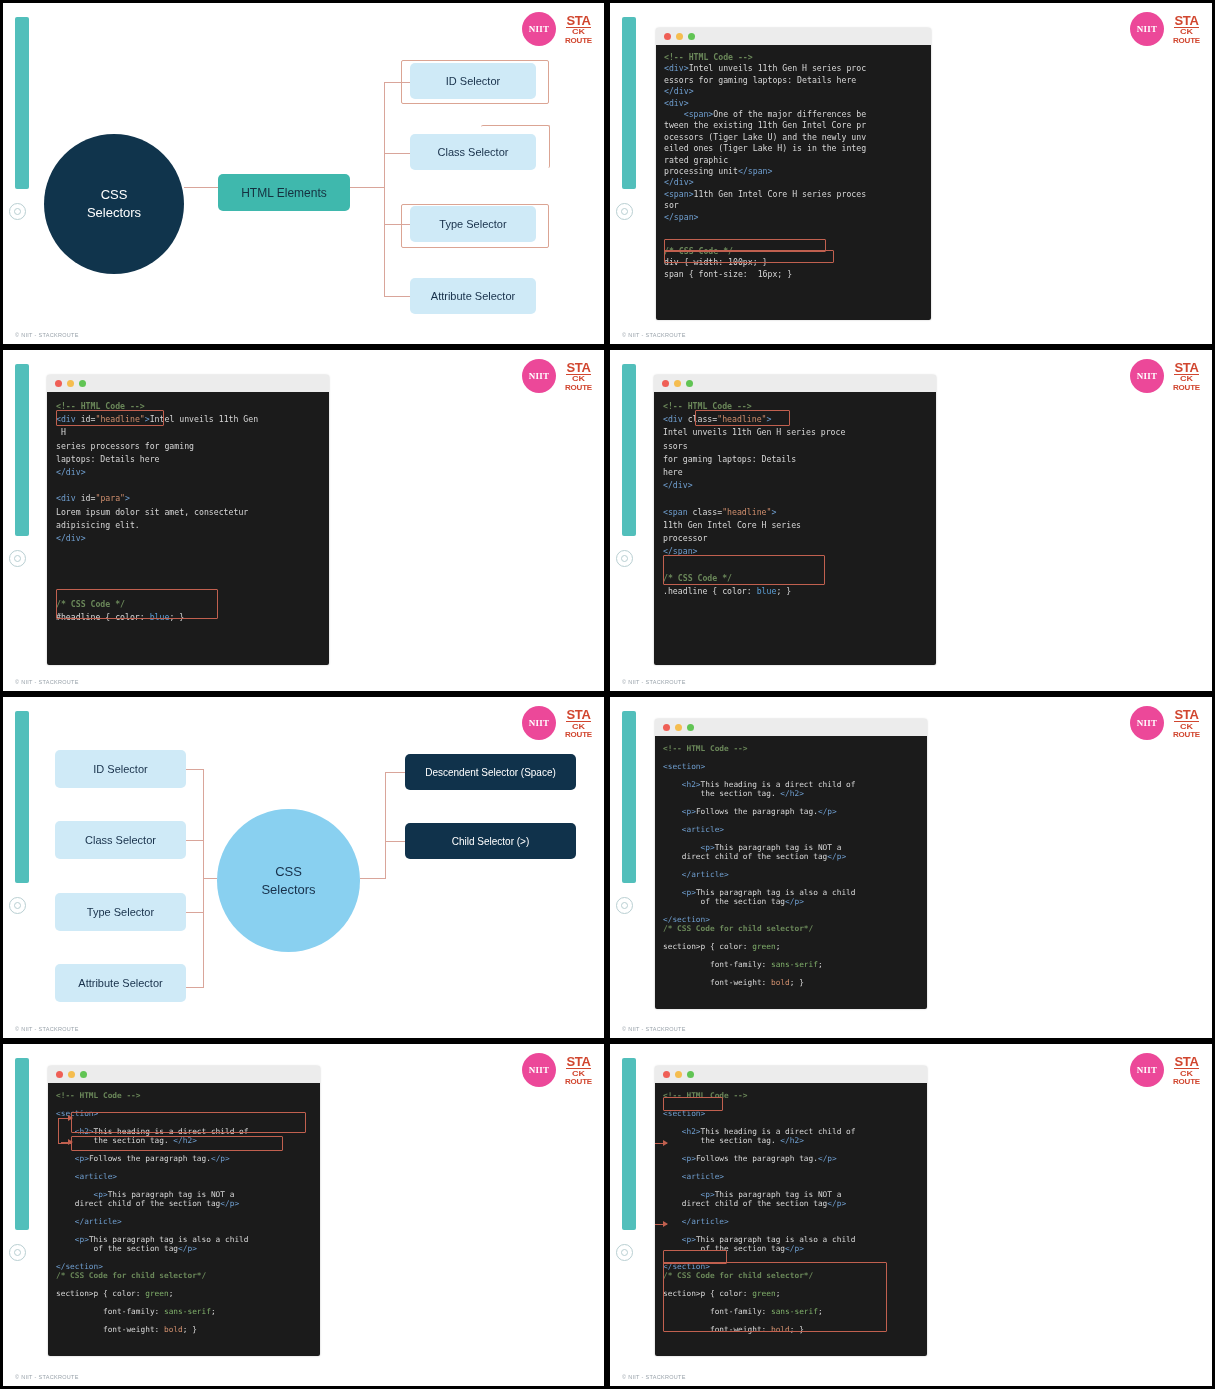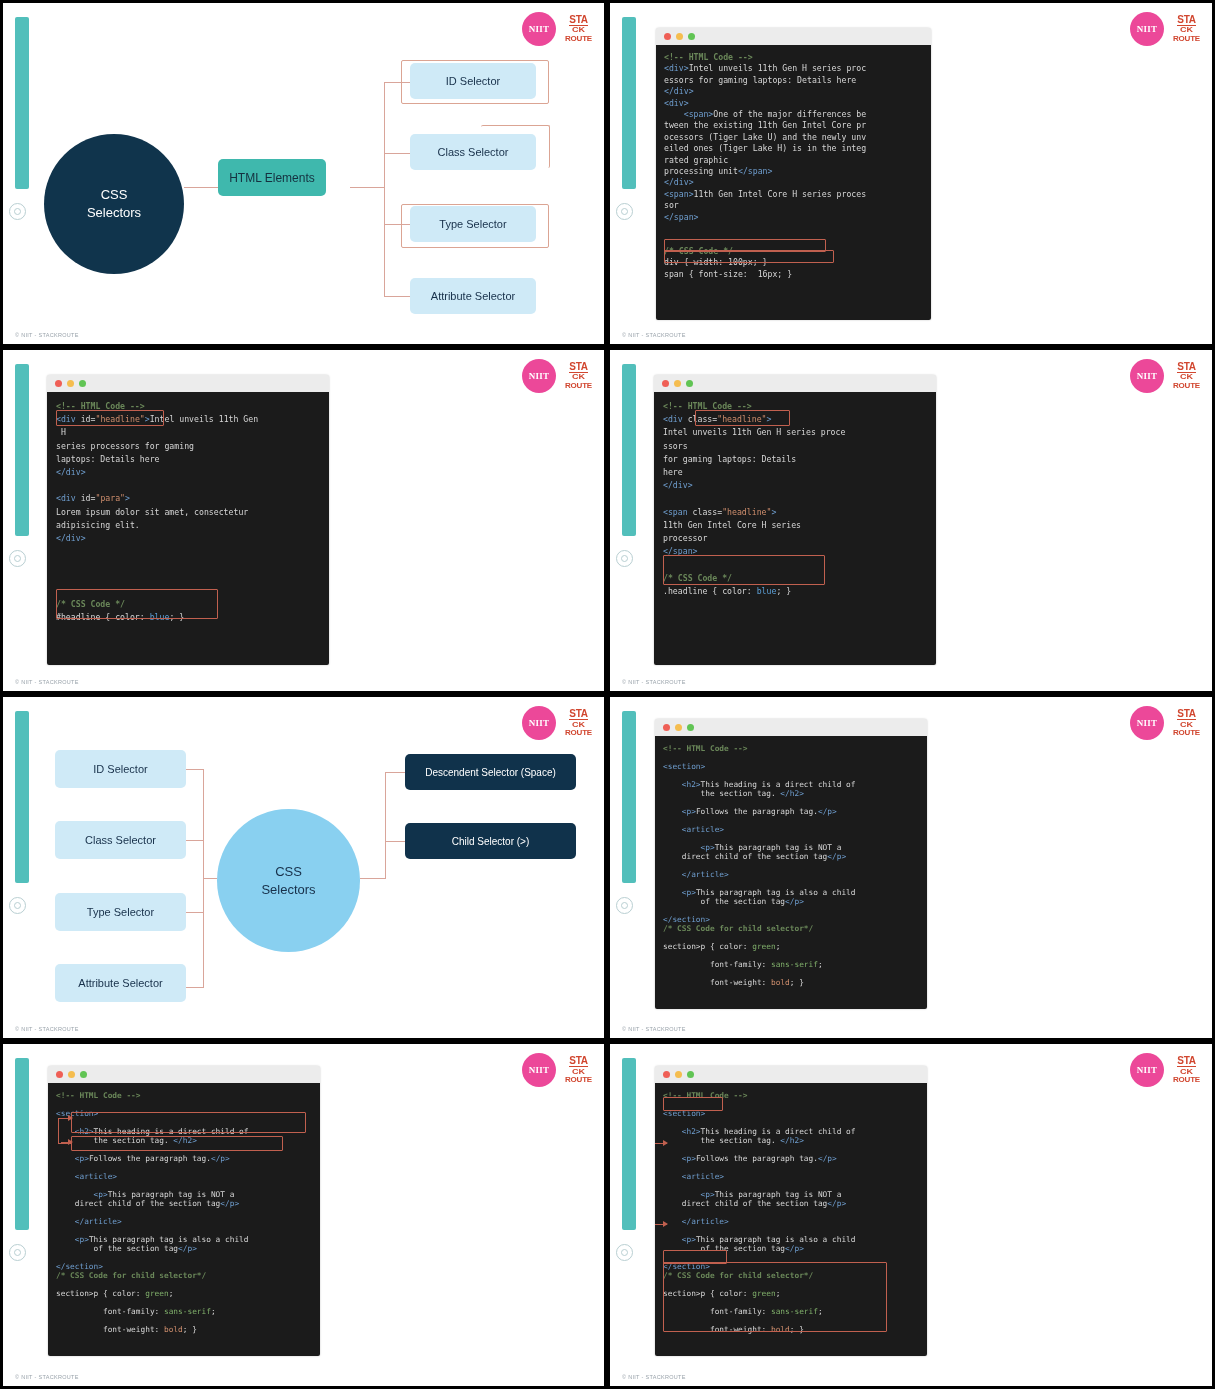--- a/index.html
+++ b/index.html
@@ -17,21 +17,21 @@
             border:1.5px solid #b9cfd2;box-sizing:border-box;}
   .rail-dot:after{content:"";position:absolute;left:4px;top:4px;width:5px;height:5px;border-radius:50%;
                   border:1.5px solid #b9cfd2;}
 
   
   .logos{position:absolute;right:12px;top:9px;display:flex;align-items:center;gap:9px;}
   .niit{width:34px;height:34px;border-radius:50%;background:#ec4899;color:#fff;
         display:flex;align-items:center;justify-content:center;font-size:9px;font-weight:bold;
         letter-spacing:.3px;font-family:"Liberation Serif",serif;}
   .sroute{display:flex;flex-direction:column;align-items:center;line-height:1;color:#d1462f;}
-  .sroute .l1{font-size:10px;font-weight:bold;letter-spacing:-.3px;border-bottom:1.5px solid #d1462f;}
+  .sroute .l1{font-size:13px;font-weight:bold;letter-spacing:-.3px;border-bottom:1.5px solid #d1462f;}
   .sroute .l2{font-size:9px;font-weight:bold;transform:scaleY(.8);}
   .sroute .l3{font-size:8px;font-weight:bold;letter-spacing:-.2px;}
 
   
   .foot{position:absolute;left:12px;bottom:6px;font-size:5.5px;color:#9aa3ab;letter-spacing:.3px;}
 
   
   .win{position:absolute;background:#f0f0f0;border-radius:3px 3px 2px 2px;
        box-shadow:0 0 2px rgba(0,0,0,.25);overflow:hidden;}
   .win-bar{height:17px;background:#ececec;display:flex;align-items:center;padding-left:8px;gap:5px;}
@@ -89,21 +89,21 @@
       </div>
     </div>
 
     <div class="circle-navy" style="left:41px;top:131px;width:140px;height:140px;flex-direction:column;">
       <span>CSS</span>
       <span>Selectors</span>
     </div>
 
     <div class="ln" style="left:181px;top:184px;width:34px;height:1.3px;"></div>
 
-    <div class="node-teal" style="left:215px;top:156px;width:108px;height:37px;">
+    <div class="node-teal" style="left:215px;top:171px;width:132px;height:37px;">
       <span>HTML Elements</span>
     </div>
 
     <div class="ln" style="left:347px;top:184px;width:35px;height:1.3px;"></div>
     <div class="lnv" style="left:381px;top:79px;width:1.3px;height:214px;"></div>
     <div class="ln" style="left:381px;top:79px;width:27px;height:1.3px;"></div>
     <div class="ln" style="left:381px;top:150px;width:27px;height:1.3px;"></div>
     <div class="ln" style="left:381px;top:221px;width:27px;height:1.3px;"></div>
     <div class="ln" style="left:381px;top:293px;width:27px;height:1.3px;"></div>
 

